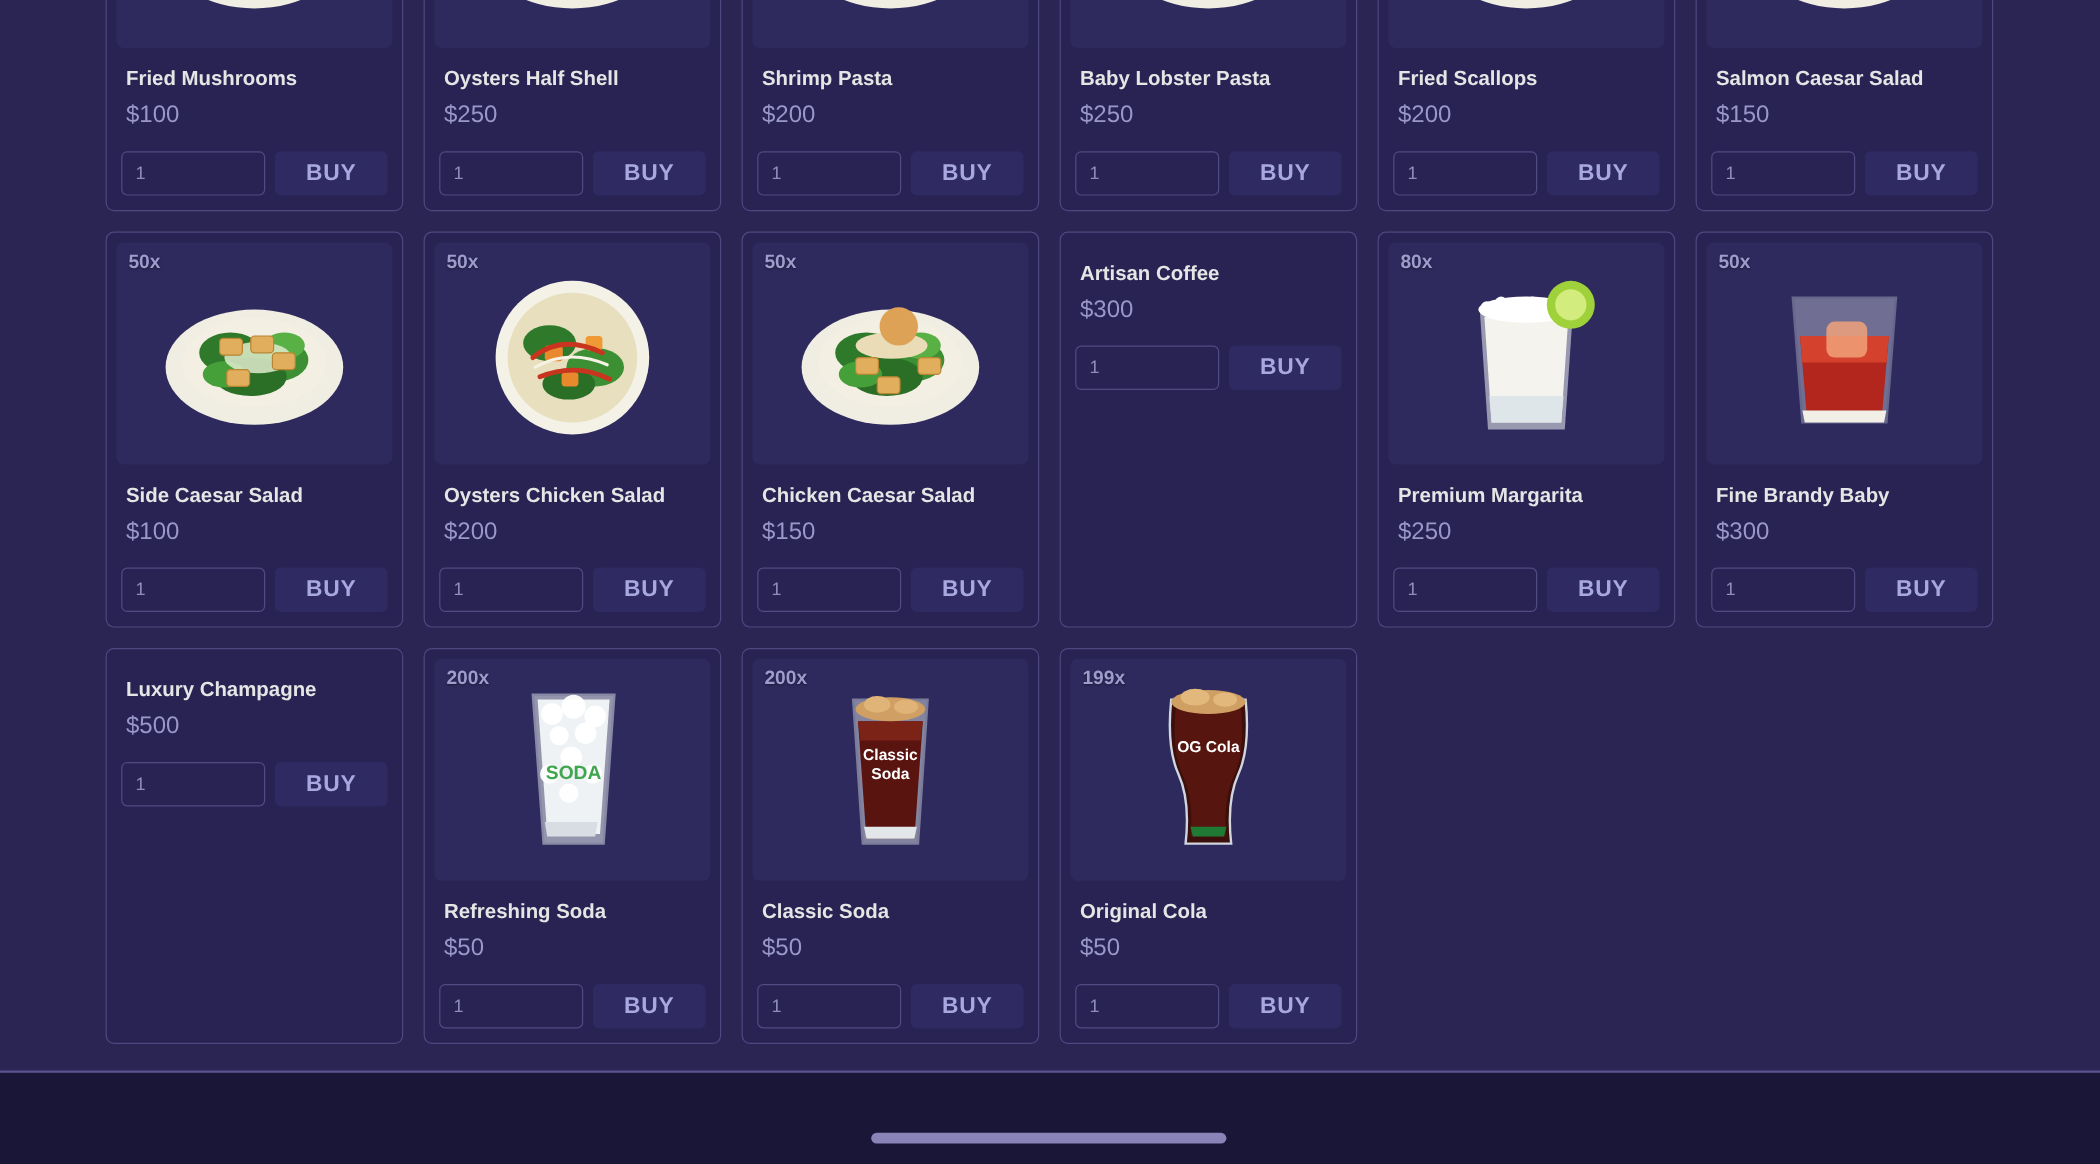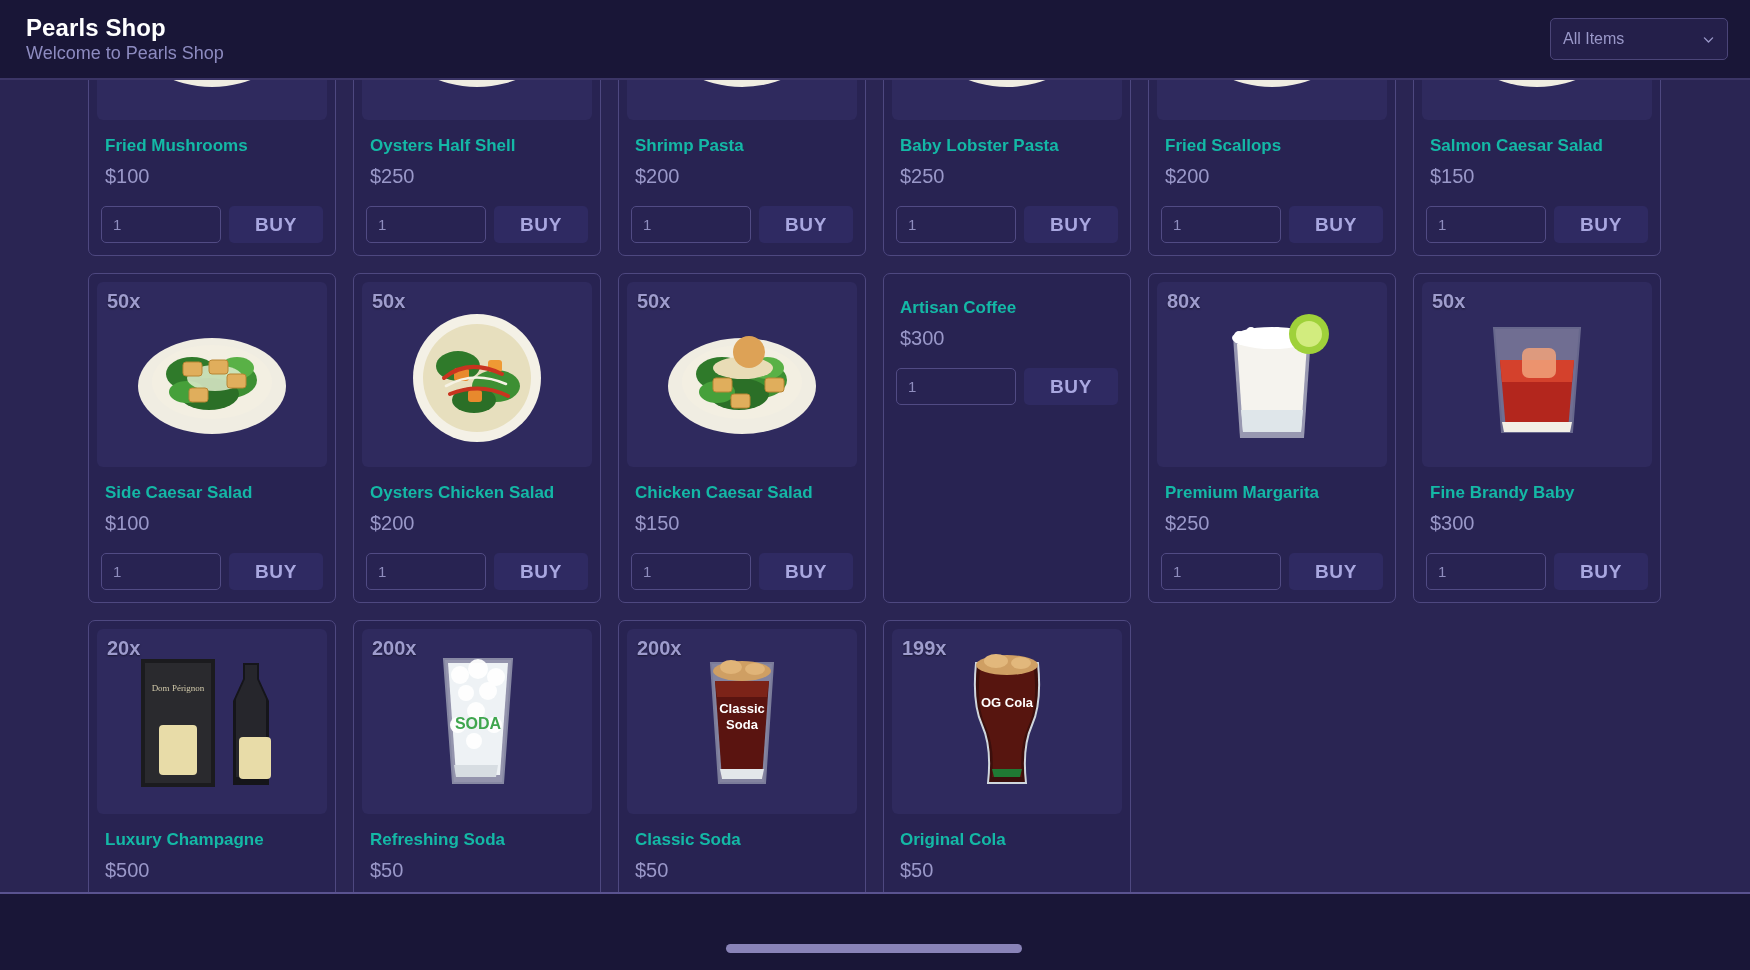--- a/index.html
+++ b/index.html
@@ -113,40 +113,40 @@
     height: 185px;
     border-radius: 6px;
     background: #2f2a5e;
     overflow: hidden;
     flex: 0 0 auto;
   }
   .thumb.light { background: #322c63; }
   .qty-badge {
     position: absolute;
     top: 8px; left: 10px;
-    font-size: 20px;
+    font-size: 16px;
     font-weight: bold;
     color: #9e9ccd;
     z-index: 3;
     text-shadow: 0 1px 2px rgba(0,0,0,.45);
   }
   .art {
     position: absolute;
     inset: 0;
     display: flex;
     align-items: center;
     justify-content: center;
   }
   .art svg { display: block; }
 
   .card-name {
     margin: 16px 0 0 8px;
     font-size: 17px;
     font-weight: bold;
-    color: #14b8a6;
+    color: #e5e5e5;
     white-space: nowrap;
   }
   .card-price {
     margin: 9px 0 0 8px;
     font-size: 20px;
     color: #9a98c9;
   }
   .buy-row {
     margin: 18px 4px 4px 4px;
     display: flex;
@@ -201,35 +201,20 @@
     height: 9px;
     border-radius: 5px;
     background: #8983b8;
   }
 </style>
 </head>
 <body>
 
 <div class="app">
 
-  <div class="header">
-    <div class="header-titles">
-      <div class="app-title">Pearls Shop</div>
-      <div class="app-subtitle">Welcome to Pearls Shop</div>
-    </div>
-    <div class="header-spacer"></div>
-    <div class="filter-select">
-      <span class="filter-label">All Items</span>
-      <span class="chevron">
-        <svg viewBox="0 0 16 16">
-            <path d="M3 6 L8 11 L13 6" fill="none" stroke="#9a98c9" stroke-width="1.7" stroke-linecap="round" stroke-linejoin="round"></path>
-          </svg>
-      </span>
-    </div>
-  </div>
 
   <div class="content-area">
     <div class="grid-clip">
       <div class="grid" id="grid">
           <div class="card">
             <div class="thumb">
 
        <div class="art">
                 <svg width="230" height="185" viewBox="0 0 230 185">
 
@@ -511,34 +496,20 @@
               </div>
      </div>
      <div class="card-name">Fine Brandy Baby</div>
      <div class="card-price">$300</div>
      <div class="buy-row">
        <input class="qty-input" type="text" value="1" style="">
        <button class="buy-btn">BUY</button>
      </div>
           </div>
           <div class="card">
-            <div class="thumb">
-       <div class="qty-badge">20x</div>
-       <div class="art">
-                <svg width="230" height="185" viewBox="0 0 230 185">
-      <rect x="44" y="30" width="74" height="128" fill="#1b1b1e"></rect>
-      <rect x="48" y="34" width="66" height="120" fill="#2a2a2e"></rect>
-      <rect x="62" y="96" width="38" height="50" rx="4" fill="#e8dca8"></rect>
-      <text x="81" y="62" font-family="Liberation Serif, serif" font-size="9" fill="#cfc7a8" text-anchor="middle">Dom Pérignon</text>
-      <path d="M146 34 h16 v16 l10 22 v84 h-36 v-84 l10 -22 z" fill="#15151a"></path>
-      <path d="M148 36 h12 v14 l9 20 v78 h-30 v-78 l9 -20 z" fill="#26262c"></path>
-      <rect x="142" y="108" width="32" height="42" rx="4" fill="#e8dca8"></rect>
-                </svg>
-              </div>
-     </div>
      <div class="card-name">Luxury Champagne</div>
      <div class="card-price">$500</div>
      <div class="buy-row">
        <input class="qty-input" type="text" value="1" style="">
        <button class="buy-btn">BUY</button>
      </div>
           </div>
           <div class="card">
             <div class="thumb">
        <div class="qty-badge">200x</div>

